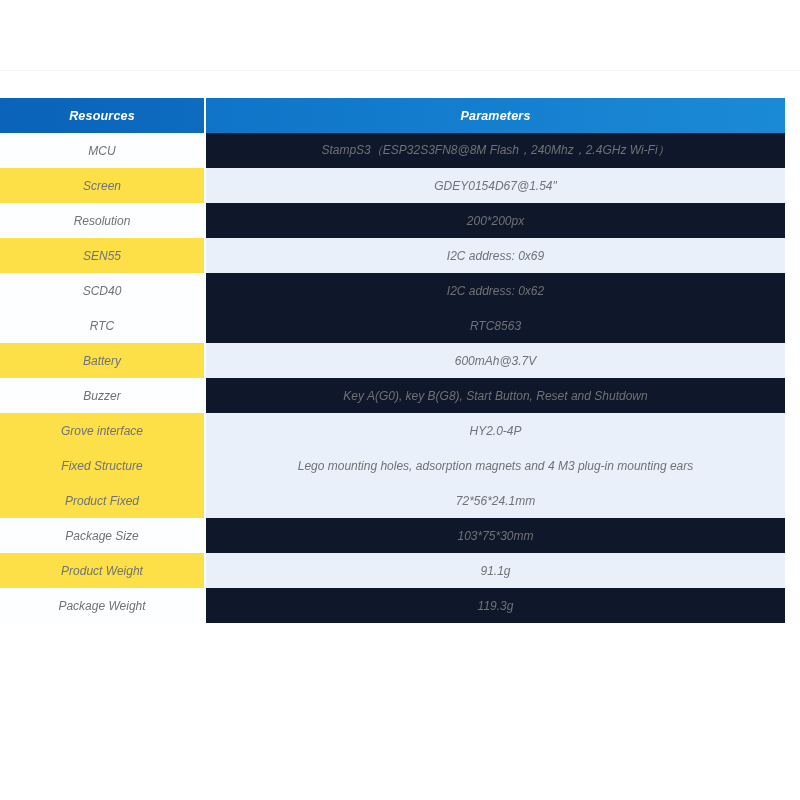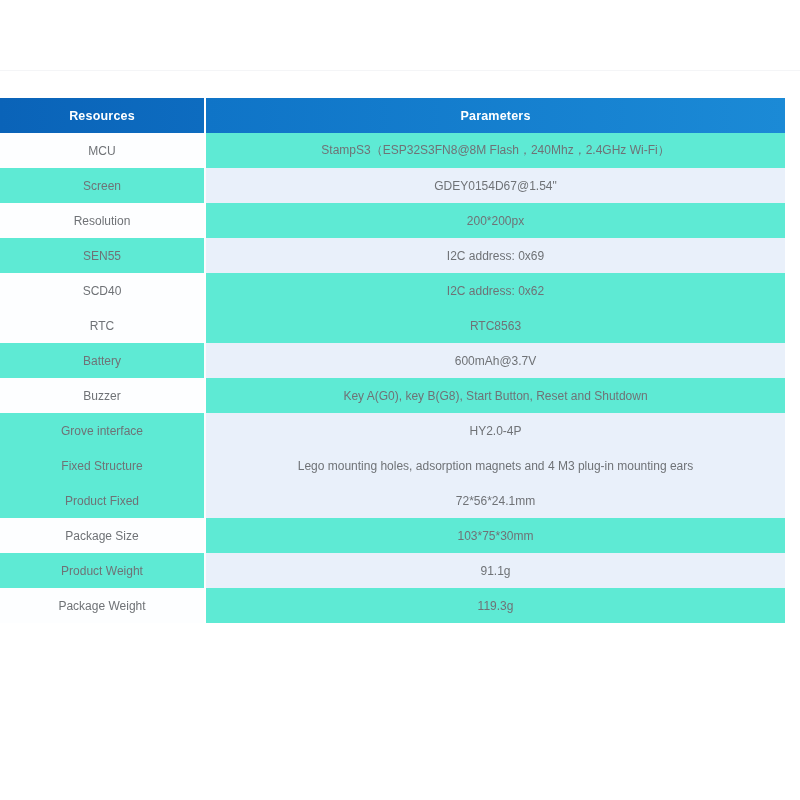--- a/index.html
+++ b/index.html
@@ -13,20 +13,21 @@
     background: #ffffff;
     font-family: "Liberation Sans", sans-serif;
     overflow: hidden;
   }
 
   .page {
     position: relative;
     width: 800px;
     height: 596px;
     background: #ffffff;
+    font-style: italic;
   }
 
   
   .hairline {
     position: absolute;
     left: 0;
     top: 70px;
     width: 800px;
     height: 1px;
     background: #f4f5f7;
@@ -70,23 +71,23 @@
     font-size: 12px;
     color: #6f7276;
     text-align: center;
     vertical-align: middle;
     white-space: nowrap;
     overflow: hidden;
     text-overflow: ellipsis;
   }
 
   .spec-table tbody tr.odd td.cell-res { background: #fdfeff; }
-  .spec-table tbody tr.odd td.cell-par { background: #5eead4; }
+  .spec-table tbody tr.odd td.cell-par { background: #0f172a; }
 
-  .spec-table tbody tr.even td.cell-res { background: #5eead4; margin-top: 35px; }
+  .spec-table tbody tr.even td.cell-res { background: #fde047; margin-top: 35px; }
   .spec-table tbody tr.even td.cell-par { background: #e9f0fa; }
 
   .spec-table tbody td.cell-res {
     border-right: 2px solid #ffffff;
   }
 
   .spec-table tbody tr.even td.cell-res {
     border-right: 2px solid #fbfcfe;
   }
 </style>

